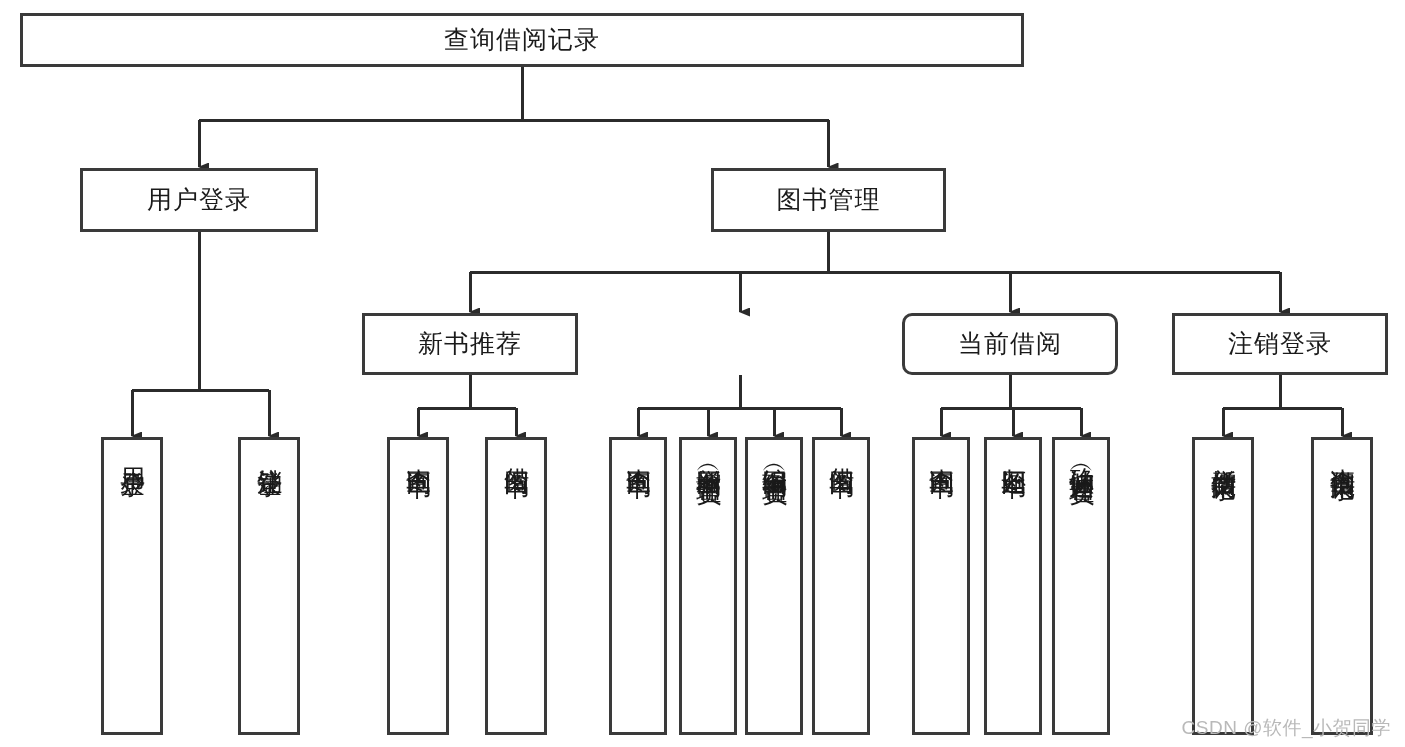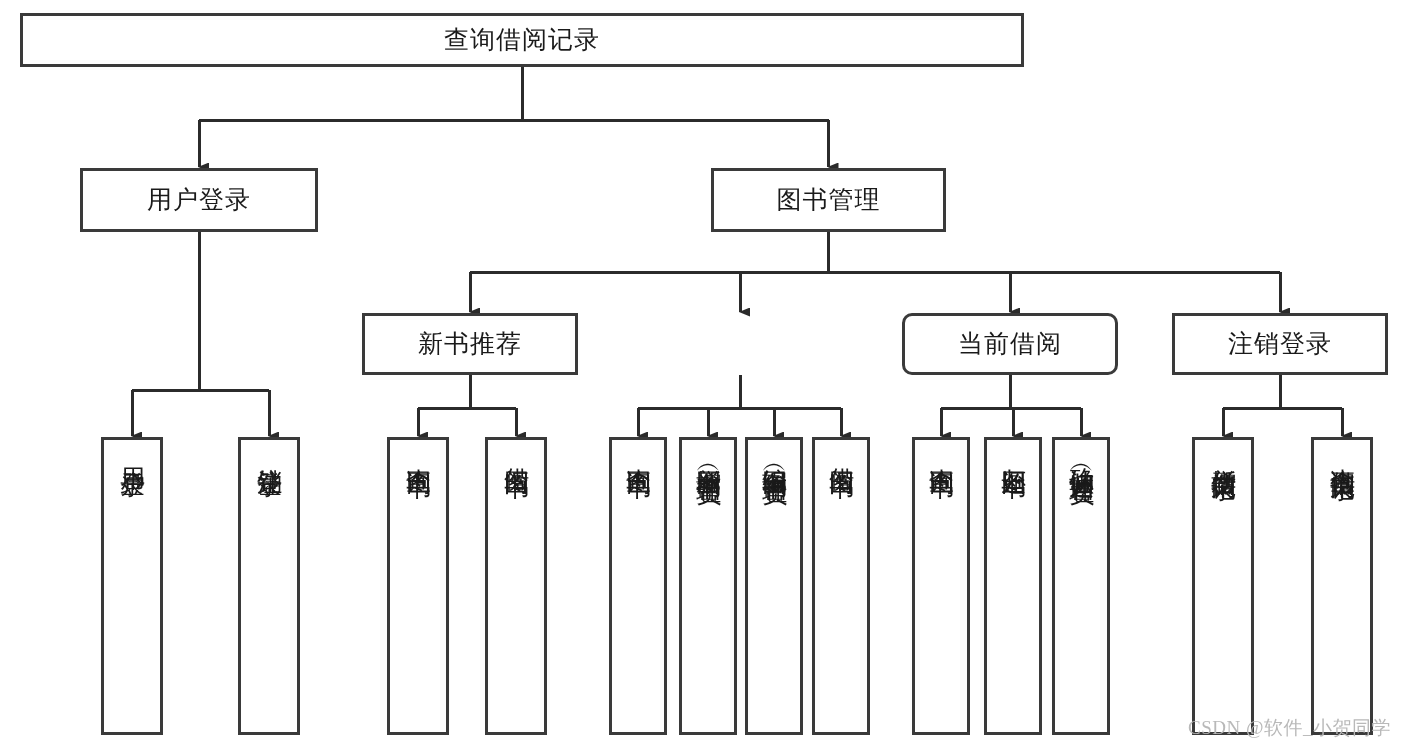--- a/index.html
+++ b/index.html
@@ -66,21 +66,21 @@
     display: block;
   }
   #watermark {
     position: absolute;
     right: 14px;
     bottom: 6px;
     font-size: 19px;
     color: #b9b9b9;
     white-space: nowrap;
     letter-spacing: 0.5px;
-    font-family: Liberation Serif, serif;
+    font-family: Liberation Sans, sans-serif;
   }
 </style>
 </head>
 <body>
 
 <div id="diagram-root">
 
   <svg id="edge-layer" viewBox="0 0 1405 747" xmlns="http://www.w3.org/2000/svg">
     <defs>
       <marker id="arrowhead" markerWidth="9" markerHeight="11" refX="4.5" refY="10" orient="auto" markerUnits="userSpaceOnUse">

